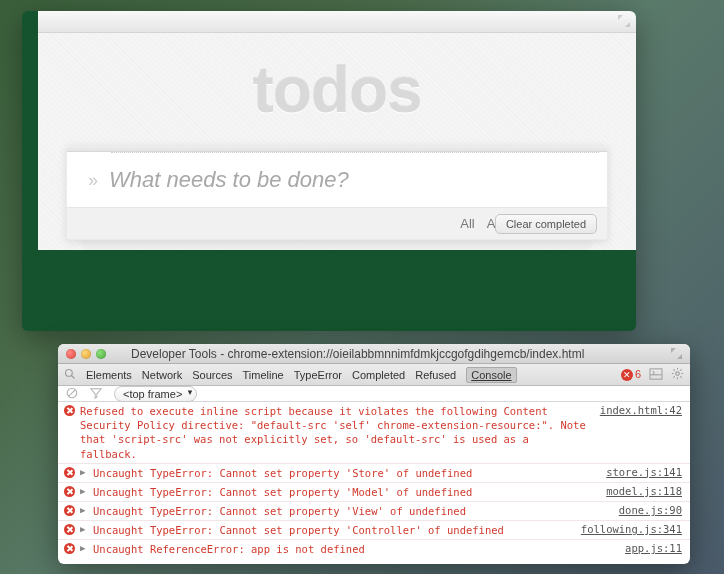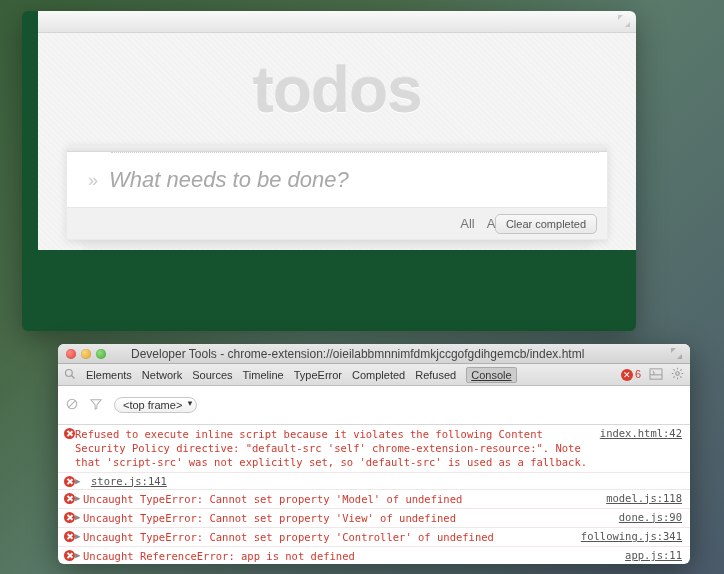--- a/index.html
+++ b/index.html
@@ -160,21 +160,21 @@
 .tab-item { cursor: pointer; }
 .tab-item.active {
   background: #ccc; padding: 1px 4px;
   border: 1px solid #aaa; border-radius: 2px; text-decoration: underline;
 }
 .dt-tabs .right { margin-left: auto; display: flex; align-items: center; gap: 8px; }
 .err-badge { display: inline-flex; width: 12px; height: 12px; border-radius: 50%; background: #da3b2f; color: #fff; font-size:9px; align-items:center; justify-content:center; }
 .drawer-icon, .gear-icon { opacity: .55; cursor: pointer; }
 
 .dt-subbar {
-  height: 39px;
+  height: 16px;
   border-bottom: 1px solid #d8d8d8;
   display: flex; align-items: center;
   padding: 0 8px; gap: 12px;
   font-size: 11px; color: #333;
 }
 .dt-subbar .slash-icon, .dt-subbar .funnel-icon { opacity: .5; cursor: pointer; }
 .frame-select {
   border: 1px solid #c8c8c8;
   background: linear-gradient(#fff, #f0f0f0);
   border-radius: 10px;
@@ -190,20 +190,21 @@
   font-family: Menlo, Consolas, monospace;
   font-size: 10.5px;
   overflow: auto;
   height: 154px;
 }
 .msg {
   display: flex; align-items: flex-start;
   padding: 2px 8px 2px 6px;
   border-bottom: 1px solid #f0e6e6;
   color: #d23a2e;
+  gap: 5px;
 }
 .msg .err-icon {
   flex: 0 0 11px; width: 11px; height: 11px;
   border-radius: 50%;
   background: #da3b2f;
   position: relative;
   margin-top: 1px;
 }
 .msg .err-icon::before, .msg .err-icon::after {
   content:''; position:absolute; left:5px; top:2px;
@@ -323,20 +324,21 @@
 
   <div class="dt-console" id="console-rows">
       <div class="msg">
         <span class="err-icon"></span>
         <span class="text">Refused to execute inline script because it violates the following Content Security Policy directive: "default-src 'self' chrome-extension-resource:". Note that 'script-src' was not explicitly set, so 'default-src' is used as a fallback.</span>
         <span class="src">index.html:42</span>
       </div>
       <div class="msg">
         <span class="err-icon"></span>
         <span class="tri">▶</span>
+        <span class="text">Uncaught TypeError: Cannot set property 'Store' of undefined</span>
         <span class="src">store.js:141</span>
       </div>
       <div class="msg">
         <span class="err-icon"></span>
         <span class="tri">▶</span>
         <span class="text">Uncaught TypeError: Cannot set property 'Model' of undefined</span>
         <span class="src">model.js:118</span>
       </div>
       <div class="msg">
         <span class="err-icon"></span>

